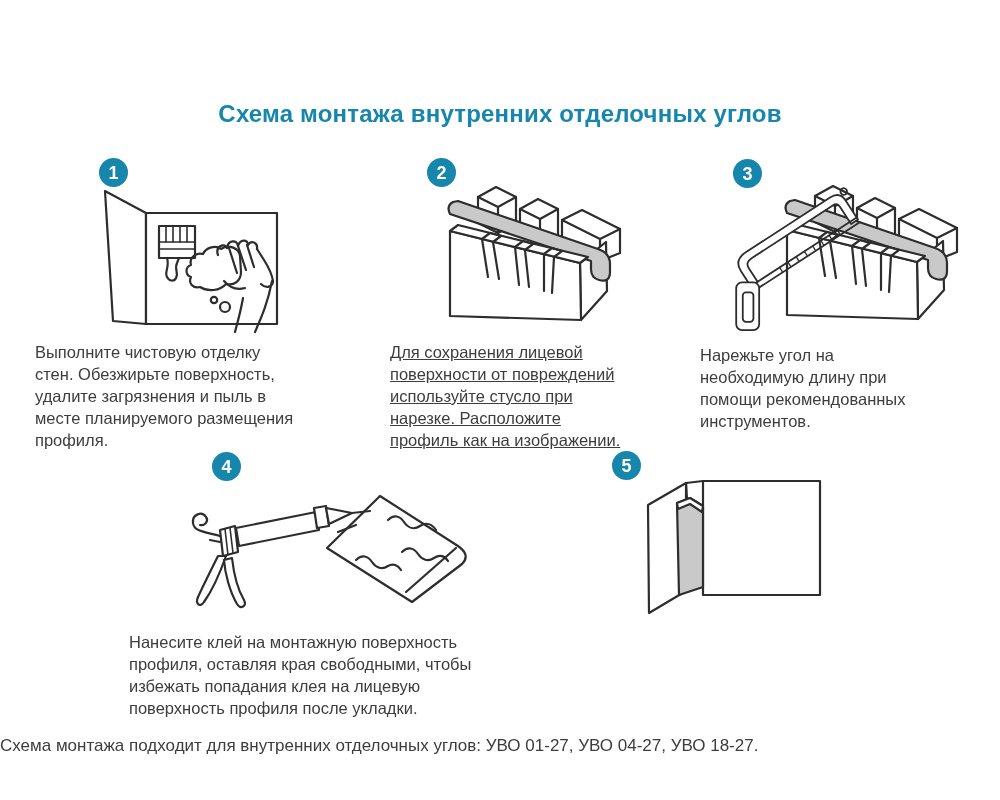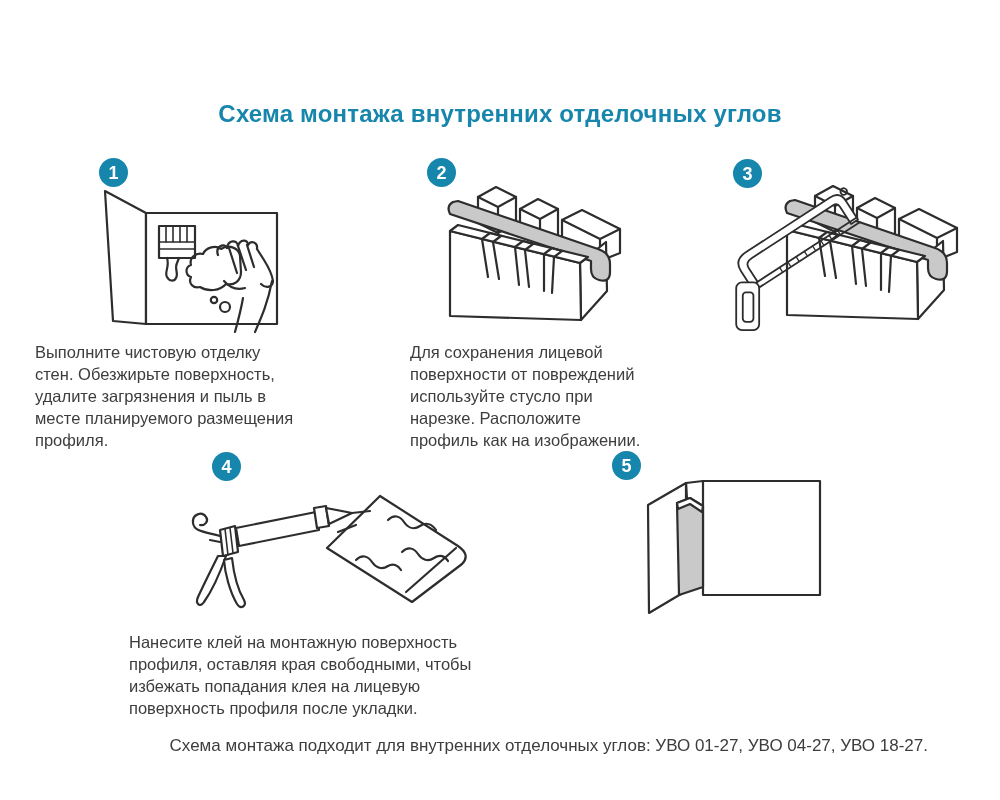--- a/index.html
+++ b/index.html
@@ -15,21 +15,21 @@
   .badge{
     position:absolute;width:29px;height:29px;border-radius:50%;
     color:#fff;font-size:18px;font-weight:bold;
     display:flex;align-items:center;justify-content:center;line-height:1;
   }
   .caption{
     position:absolute;text-align:left;color:#3d3d3d;
     font-size:16.5px;line-height:22px;white-space:pre-line;
   }
   .footer{
-    position:absolute;top:708px;left:0;width:928px;text-align:right;
+    position:absolute;top:708px;left:0;width:928px;text-align:left;
     color:#3d3d3d;font-size:17px;
   }
   svg.illus{position:absolute;overflow:visible;}
   .ln{fill:none;stroke:#2d2d2d;stroke-width:2.2;stroke-linejoin:round;stroke-linecap:round;}
   .wh{fill:#ffffff;stroke:#2d2d2d;stroke-width:2.2;stroke-linejoin:round;stroke-linecap:round;}
   .gr{fill:#c9c9c9;stroke:#2d2d2d;stroke-width:2.2;stroke-linejoin:round;stroke-linecap:round;}
   .thin{fill:none;stroke:#2d2d2d;stroke-width:1.6;stroke-linejoin:round;stroke-linecap:round;}
 </style>
 </head>
 <body>
@@ -88,21 +88,21 @@
       <path class="gr" d="M38,28 L178,76 Q190,80 190,91 L190,99 Q190,110 179,107 Q171,105 171,96 L171,88 L30,41 Q26,33 33,29 Z"></path>
 
       <path class="wh" d="M30,58 L160,90 L161,147 L30,143 Z"></path>
       <path class="wh" d="M30,58 L38,52 L168,84 L160,90 Z"></path>
 
       <path class="ln" d="M62,66 L68,104 M73,69 L79,106 M62,66 L70,60 M73,69 L81,63 M70,60 L81,63"></path>
       <path class="ln" d="M95,74 L99,112 M105,77 L109,114 M95,74 L103,68 M105,77 L113,71 M103,68 L113,71"></path>
       <path class="ln" d="M124,81 L124,118 M134,84 L132,120 M124,81 L132,75 M134,84 L142,78 M132,75 L142,78"></path>
     </g>
   </svg>
-  <div class="caption" style="left:410px;top:313px;width:265px;">Для сохранения лицевой
+  <div class="caption" style="left:390px;top:313px;width:265px;text-decoration:underline;">Для сохранения лицевой
 поверхности от повреждений
 используйте стусло при
 нарезке. Расположите
 профиль как на изображении.</div>
 
   <div class="badge" style="left: 733px; top: 131px; background: rgb(23, 134, 172);">
     <span>3</span>
   </div>
   <svg class="illus" style="left:712px;top:130px;" width="275" height="185" viewBox="0 0 275 185">
     <g transform="translate(45,14)">
@@ -127,20 +127,24 @@
 
       <path class="ln" d="M8,52 L162,52 M8,59 L162,59"></path>
       <path class="thin" d="M50,52 L50,58 M62,52 L62,58 M74,52 L74,58 M86,52 L86,58 M98,52 L98,58 M110,52 L110,58 M122,52 L122,58 M134,52 L134,58"></path>
 
       <g transform="translate(4,44) rotate(33)">
         <rect class="wh" x="-10" y="0" width="28" height="58" rx="7"></rect>
         <rect class="ln" x="-2" y="12" width="13" height="36" rx="4"></rect>
       </g>
     </g>
   </svg>
+  <div class="caption" style="left:700px;top:316px;width:270px;">Нарежьте угол на
+необходимую длину при
+помощи рекомендованных
+инструментов.</div>
 
   <div class="badge" style="left: 212px; top: 424px; background: rgb(23, 134, 172);">
     <span>4</span>
   </div>
   <svg class="illus" style="left:140px;top:440px;" width="360" height="165" viewBox="0 0 360 165">
     <g>
 
       <path class="ln" d="M80,68 C66,64 54,64 53,55 C52,46 62,43 66,49 C69,53 65,58 60,57"></path>
       <path class="ln" d="M80,74 L70,72"></path>
 

